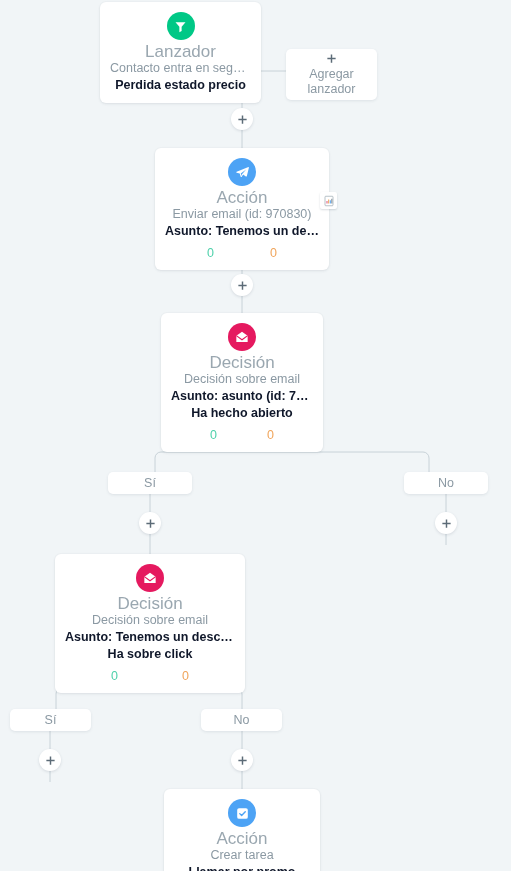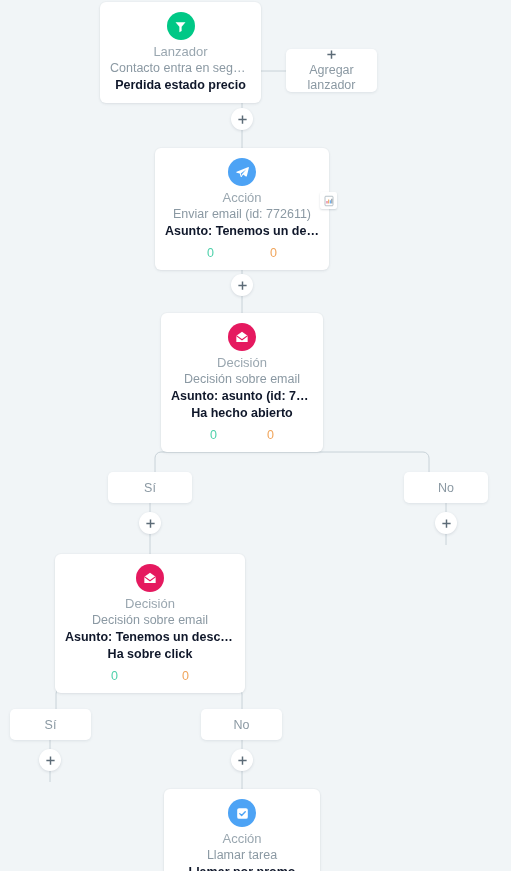--- a/index.html
+++ b/index.html
@@ -45,21 +45,21 @@
     height: 28px;
     border-radius: 50%;
     margin: 0 auto 4px auto;
     display: flex;
     align-items: center;
     justify-content: center;
   }
   .node-icon svg { display: block; }
 
   .n-type {
-    font-size: 13px;
+    font-size: 17px;
     color: #9aa7b0;
     line-height: 16px;
     font-weight: 400;
   }
   .n-sub {
     font-size: 12.5px;
     color: #8b99a3;
     line-height: 17px;
     font-weight: 400;
     white-space: nowrap;
@@ -110,21 +110,21 @@
     box-shadow: 0 1px 3px rgba(40,60,80,0.10);
     box-sizing: border-box;
     text-align: center;
     font-size: 12.5px;
     color: #8b99a3;
     display: flex;
     align-items: center;
     justify-content: center;
   }
   .pill-branch {
-    height: 31px;
+    height: 22px;
     line-height: 22px;
   }
   .add-trigger {
     flex-direction: column;
     padding: 7px 0 8px 0;
     line-height: 15px;
   }
   .add-trigger .plus-mark {
     font-size: 14px;
     color: #5c6b77;
@@ -191,21 +191,21 @@
     <div class="node-icon" style="background:#00c886;">
       <svg width="15" height="15" viewBox="0 0 24 24" aria-hidden="true">
         <path d="M4 5h16l-6.2 7.4V19l-3.6 2v-8.6L4 5z" fill="#ffffff"></path>
       </svg>
     </div>
     <div class="n-type">Lanzador</div>
     <div class="n-sub">Contacto entra en segmento</div>
     <div class="n-strong">Perdida estado precio</div>
   </div>
 
-  <div class="pill add-trigger" style="left:286px; top:49px; width:91px; height:43px;">
+  <div class="pill add-trigger" style="left:286px; top:49px; width:91px; height:51px;">
     <div class="plus-mark">
       <svg width="11" height="11" viewBox="0 0 24 24" aria-hidden="true">
         <path d="M10.4 3h3.2v7.4H21v3.2h-7.4V21h-3.2v-7.4H3v-3.2h7.4V3z" fill="#5c6b77"></path>
       </svg>
     </div>
     <div>Agregar lanzador</div>
   </div>
 
   <div class="addbtn" style="left:231px; top:108px;">
     <svg width="11" height="11" viewBox="0 0 24 24" aria-hidden="true">
@@ -213,21 +213,21 @@
     </svg>
   </div>
 
   <div class="node" style="left:155px; top:148px; width:174px;">
     <div class="node-icon" style="background:#4da3f5;">
       <svg width="15" height="15" viewBox="0 0 24 24" aria-hidden="true">
         <path d="M21.5 3.2L2.6 10.6c-.8.3-.8 1.4.1 1.6l4.9 1.3 1.5 5.1c.2.8 1.3 1 1.7.2l2.2-3.6 4.3 3.2c.6.4 1.4.1 1.6-.6l3.3-13.4c.2-.8-.6-1.5-1.4-1.2zM9.2 13.7l8.6-6.6-6.6 7.6-.4 3-1.6-4z" fill="#ffffff"></path>
       </svg>
     </div>
     <div class="n-type">Acción</div>
-    <div class="n-sub">Enviar email (id: 772611)</div>
+    <div class="n-sub">Enviar email (id: 970830)</div>
     <div class="n-strong">Asunto: Tenemos un descuento</div>
     <div class="counters">
       <span class="cnt cnt-green">0</span>
       <span class="cnt cnt-orange">0</span>
     </div>
   </div>
 
   <div class="report-badge" style="left:320px; top:192px;">
     <svg width="12" height="12" viewBox="0 0 24 24" aria-hidden="true">
       <rect x="4" y="2.5" width="16" height="19" rx="1.6" fill="#ffffff" stroke="#9aa7b0" stroke-width="1.4"></rect>
@@ -315,17 +315,17 @@
   </div>
 
   <div class="node" style="left:164px; top:789px; width:156px;">
     <div class="node-icon" style="background:#4da3f5;">
       <svg width="15" height="15" viewBox="0 0 24 24" aria-hidden="true">
         <rect x="3.5" y="3.5" width="17" height="17" rx="3" fill="#ffffff"></rect>
         <path d="M7.6 12.2l3 3 5.8-6" fill="none" stroke="#4da3f5" stroke-width="2.2" stroke-linecap="round" stroke-linejoin="round"></path>
       </svg>
     </div>
     <div class="n-type">Acción</div>
-    <div class="n-sub">Llamar tarea</div>
+    <div class="n-sub">Crear tarea</div>
     <div class="n-strong">Llamar por promo</div>
   </div>
 
 </div>
 
 </body></html>

